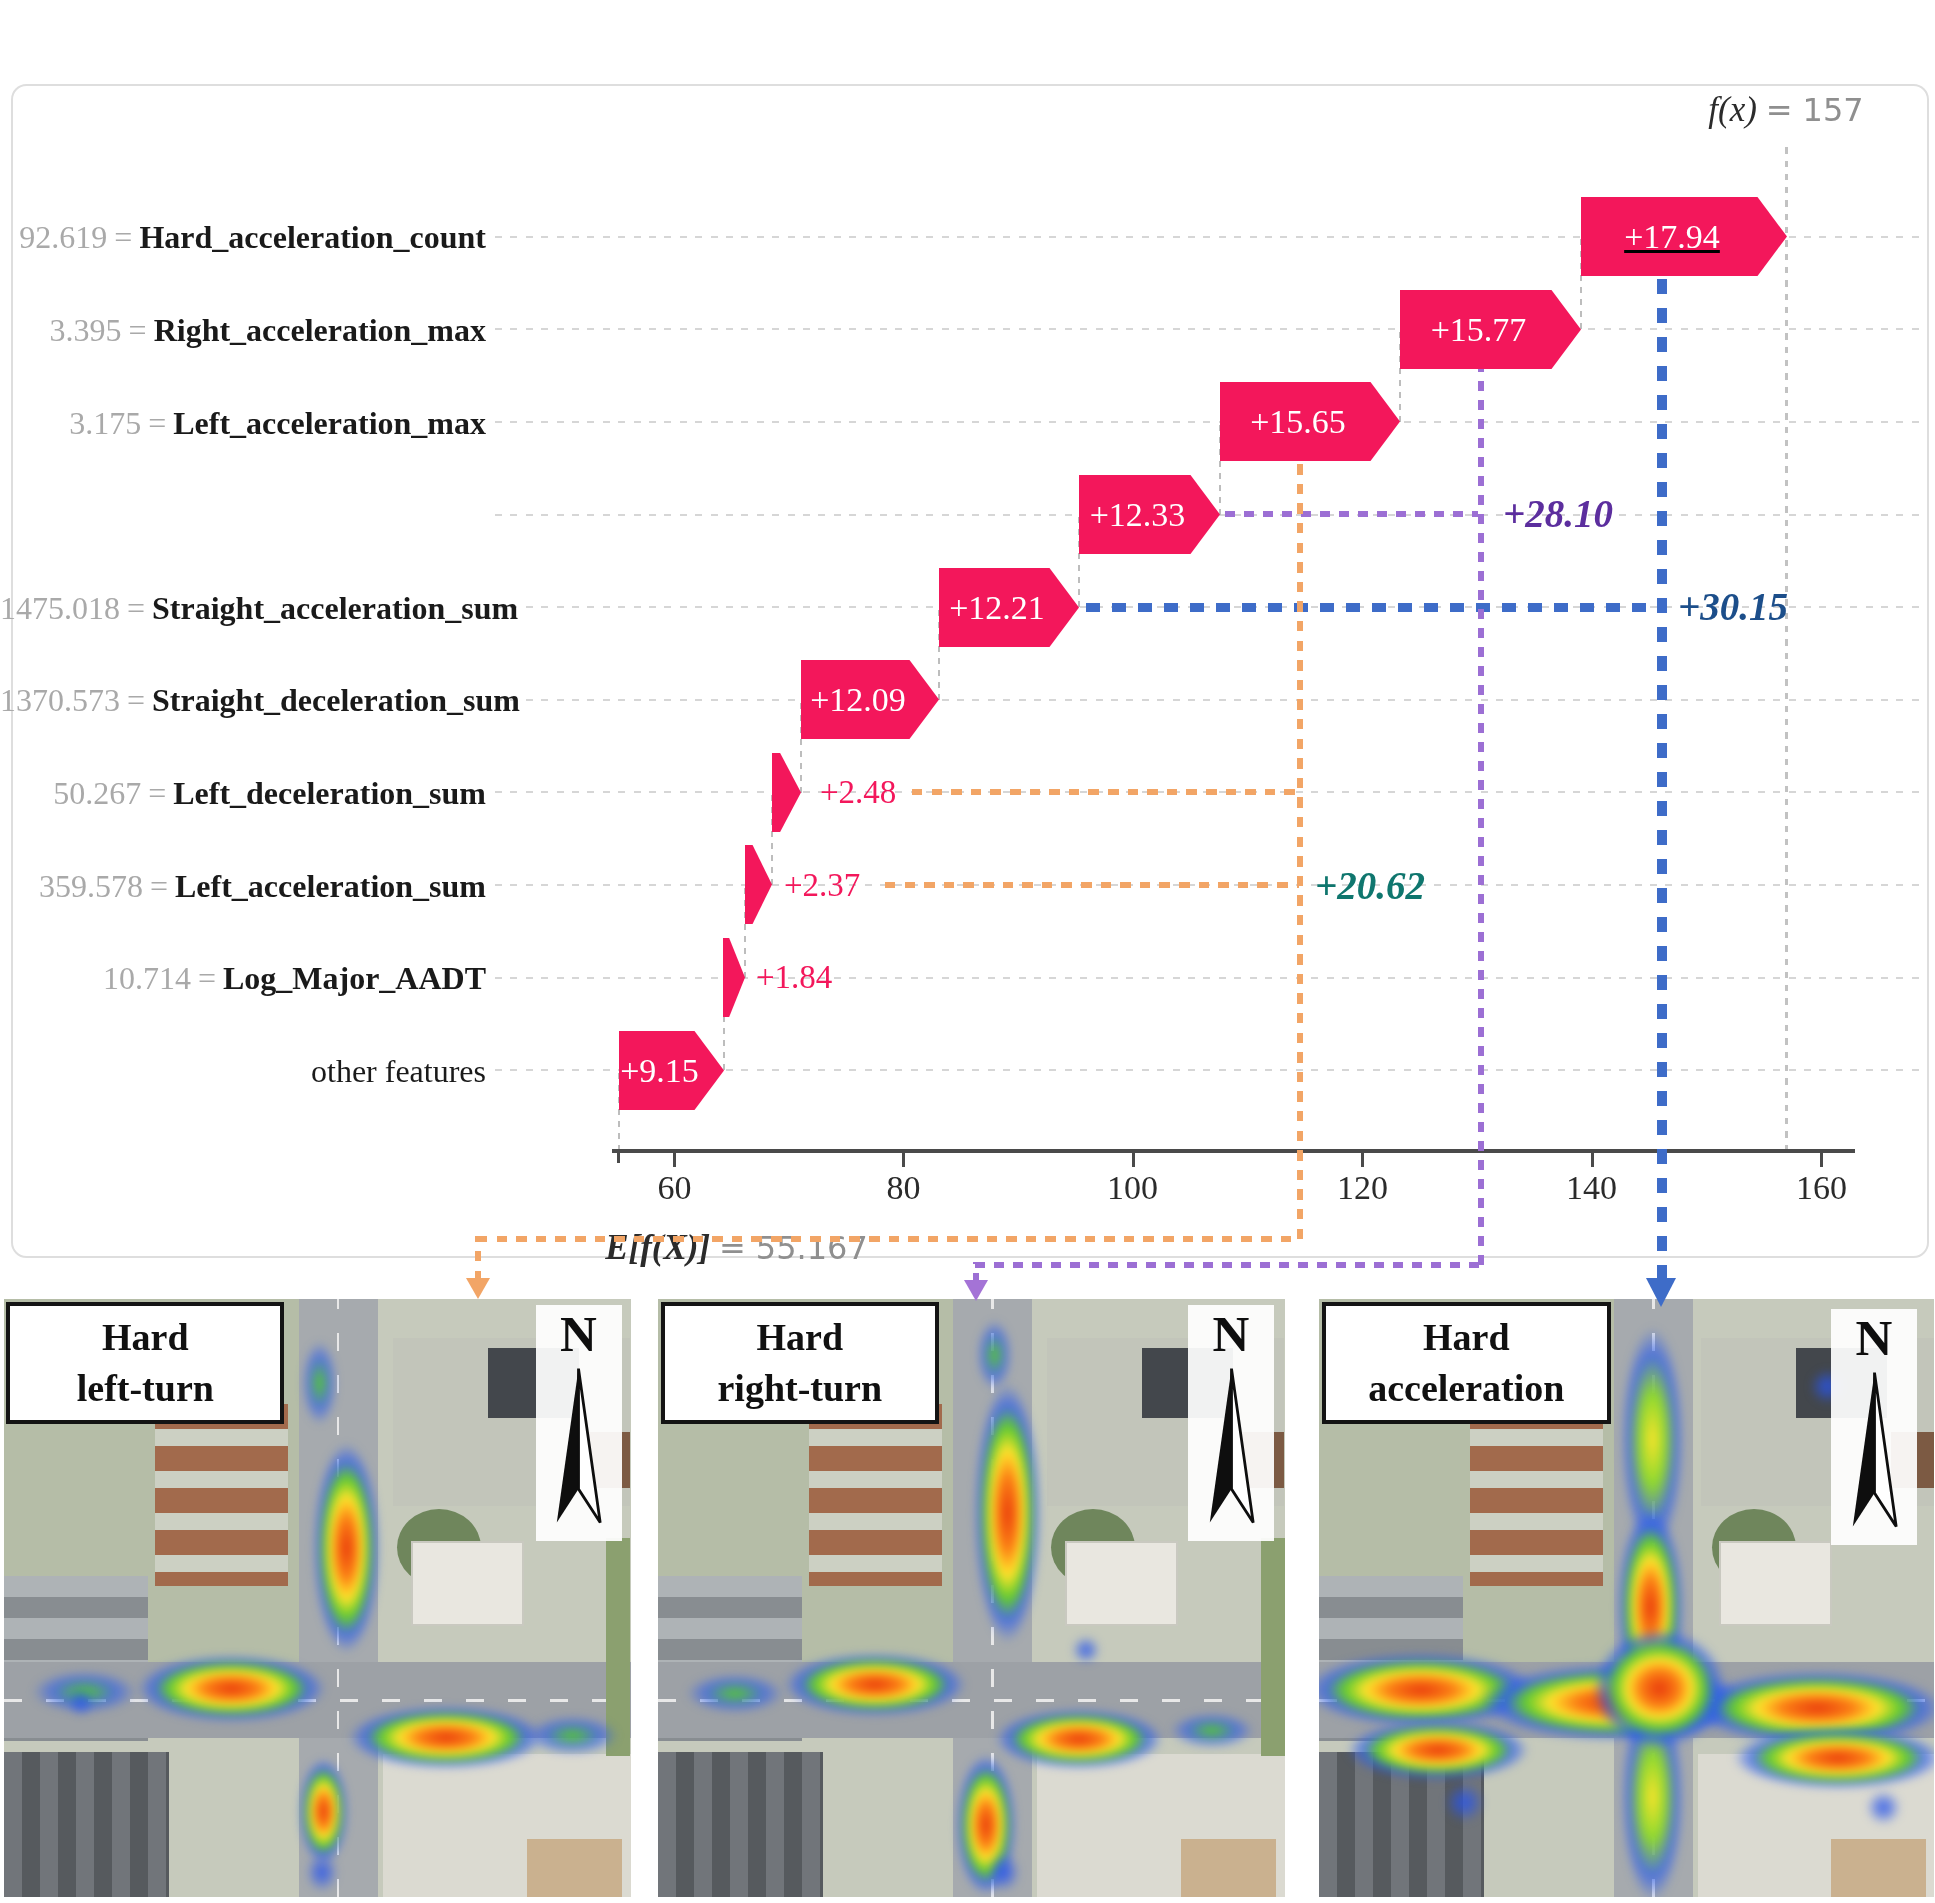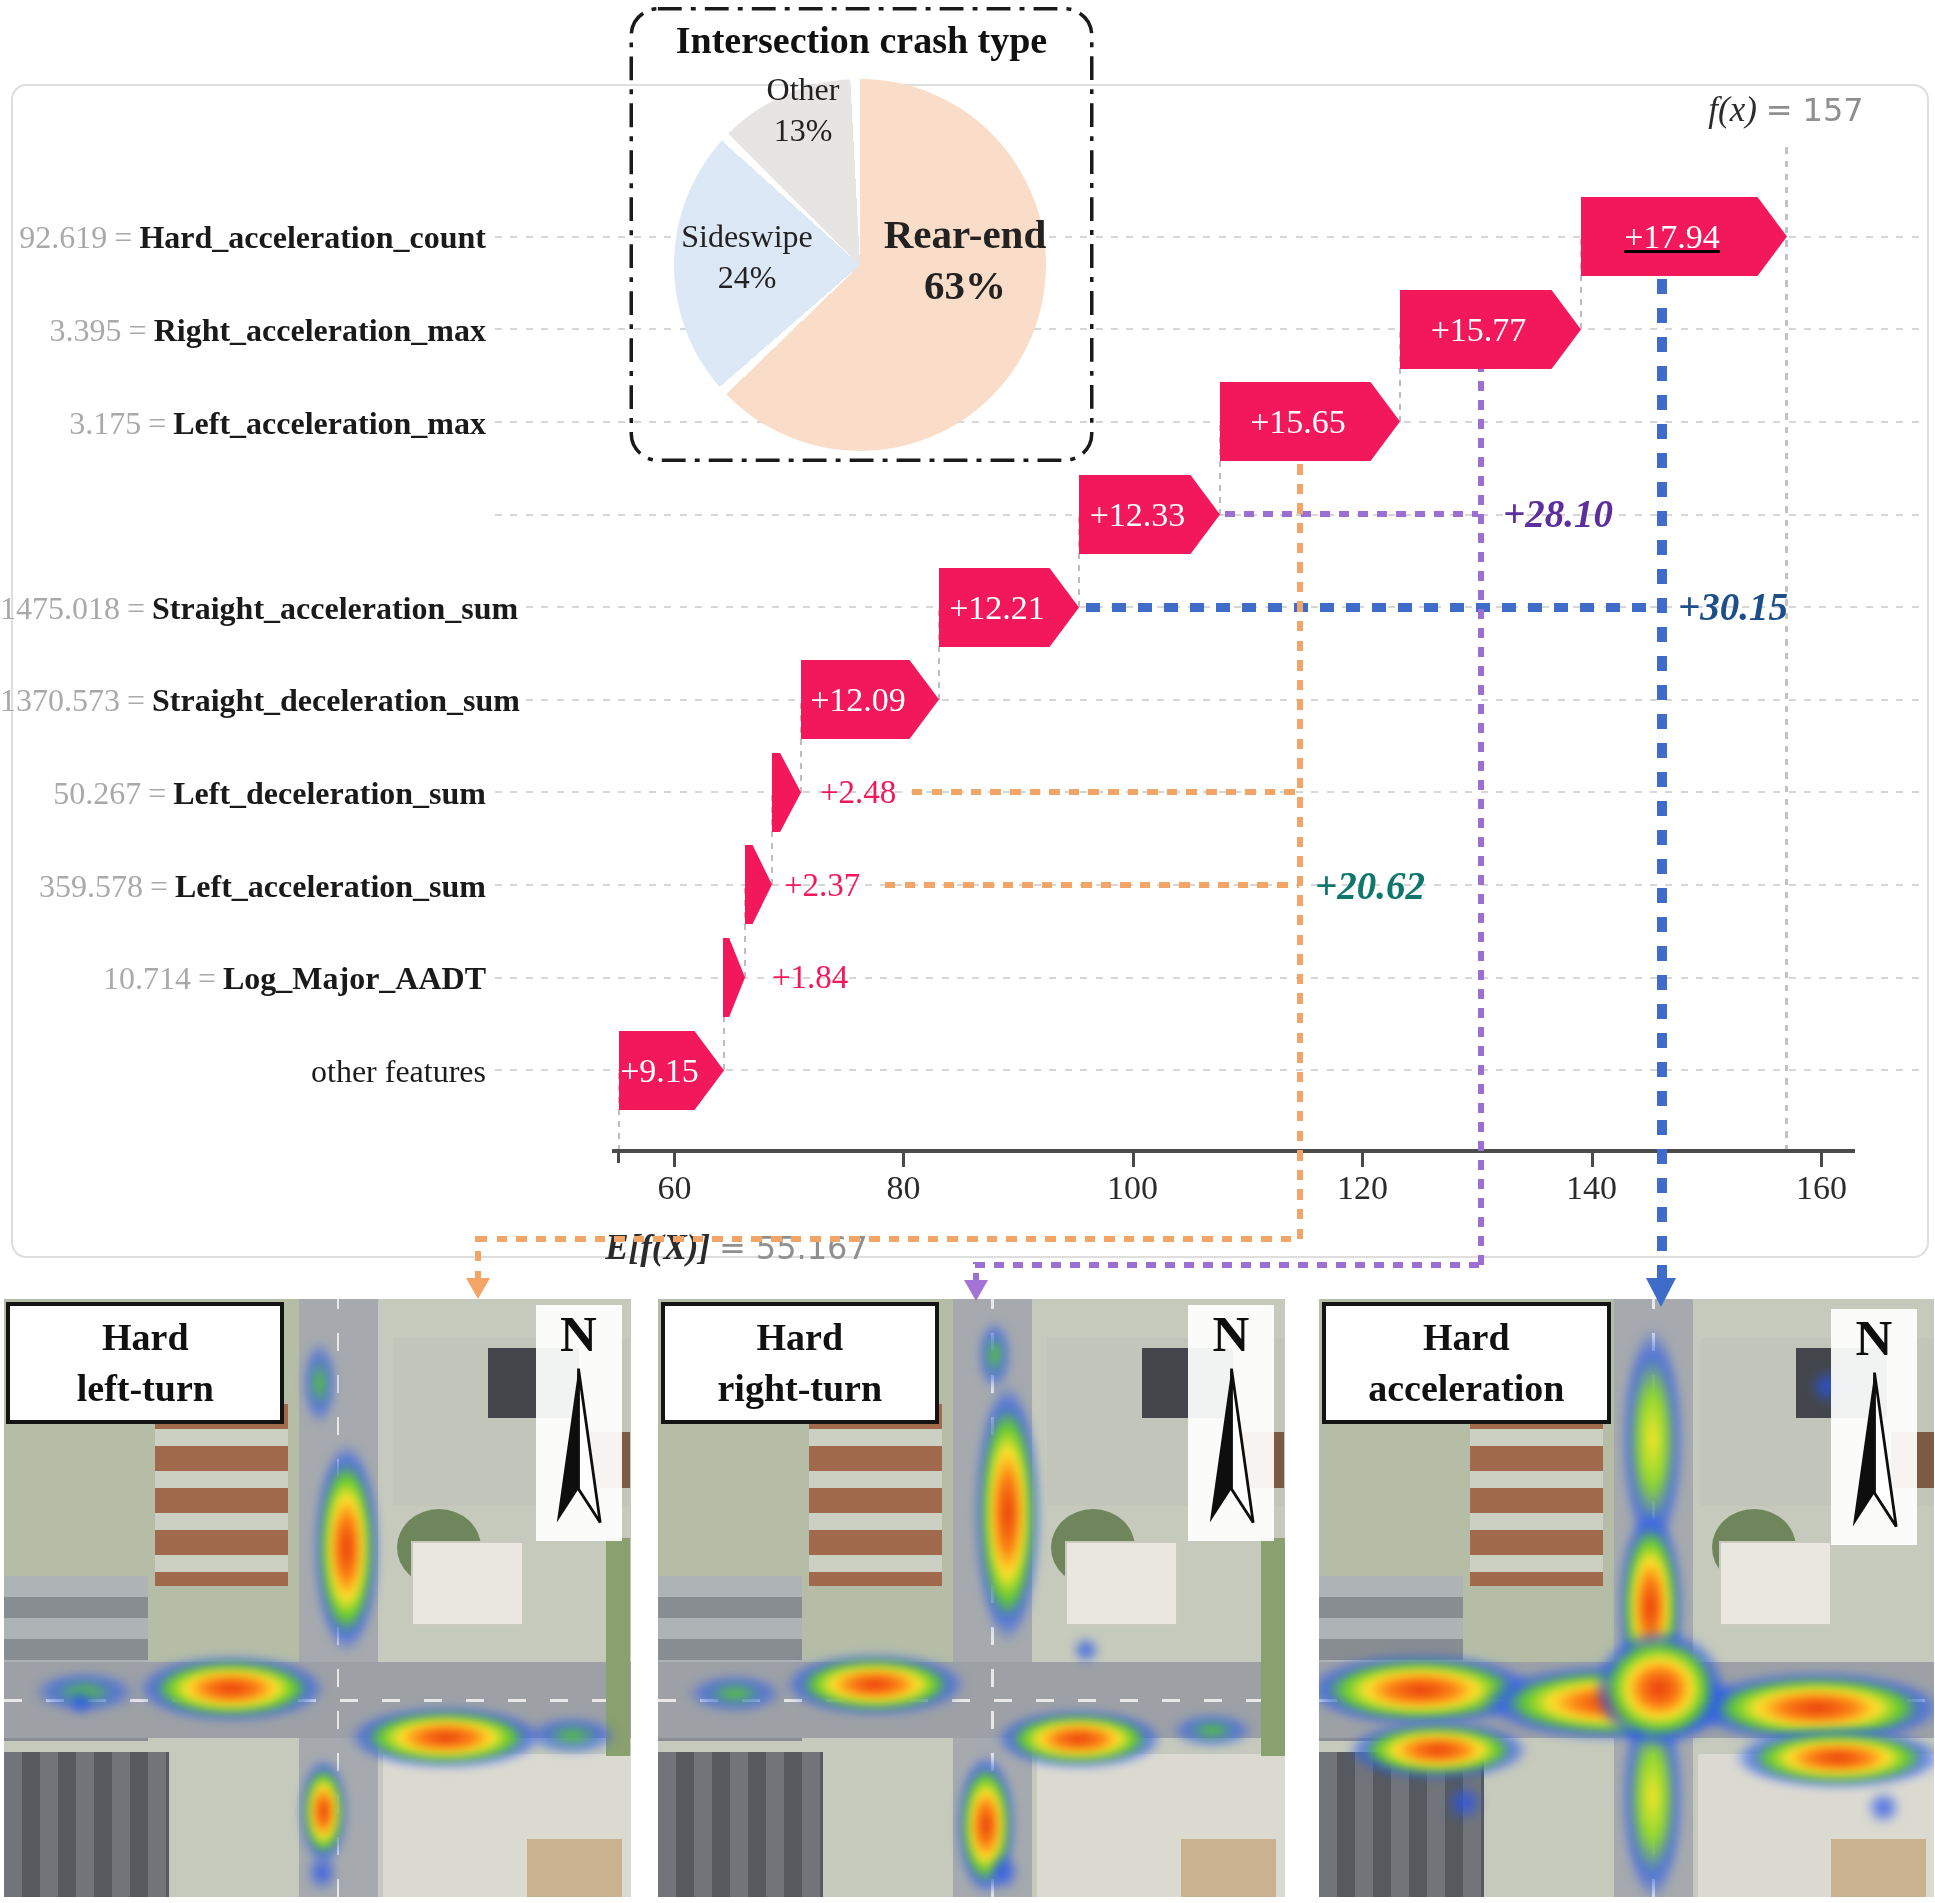--- a/index.html
+++ b/index.html
@@ -123,21 +123,21 @@
     </div>
   <div class="a bar tiny" style="left:772px;top:753px;width:29px;"></div>
   <div class="a bar tiny" style="left:745px;top:845px;width:27px;"></div>
   <div class="a bar tiny" style="left:723px;top:938px;width:22px;"></div>
   <div class="a bar" style="left:619px;top:1031px;width:105px;">
       <span>+9.15</span>
     </div>
 
   <div class="a shap-out" style="left:812px;top:769px;margin-left:8px;">+2.48</div>
   <div class="a shap-out" style="left:784px;top:862px;">+2.37</div>
-  <div class="a shap-out" style="left:772px;top:954px;">+1.84</div>
+  <div class="a shap-out" style="left:756px;top:954px;">+1.84</div>
 
   <div class="a blue-h" style="left:1086px;top:603px;width:570px;"></div>
   <div class="a ann" style="left:1678px;top:584px;color:#1c4e8a;text-align:center;">+30.15</div>
   <div class="a blue-v" style="left:1657px;top:277px;height:1003px;"></div>
   <div class="a arrowhead" style="left:1646px;top:1278px;border-left:15.4px solid transparent;border-right:15.4px solid transparent;border-top:29.5px solid #3e6cc8;"></div>
 
   <div class="a purple-h" style="left:1225px;top:511px;width:253px;"></div>
   <div class="a ann" style="left:1503px;top:491px;color:#5c2e9e;">+28.10</div>
   <div class="a purple-v" style="left:1478px;top:368px;height:897px;"></div>
   <div class="a purple-h" style="left:975px;top:1262px;width:504px;"></div>
@@ -165,39 +165,20 @@
   <div class="a ticklabel" style="left:1073px;">100</div>
   <div class="a ticklabel" style="left:1303px;">120</div>
   <div class="a ticklabel" style="left:1532px;">140</div>
   <div class="a ticklabel" style="left:1762px;">160</div>
 
   <div class="a fx-label" style="left:575px;top:1228px;width:323px;text-align:center;">
     <span style="font-weight:bold;">E[f(X)]</span>
     <span class="eq">= 55.167</span>
   </div>
 
-  <div class="a pie-box">
-    <svg class="a" style="left:0;top:0;" width="467" height="457" viewBox="0 0 665 652">
-      <rect x="4" y="4" width="657" height="644" rx="38" fill="none" stroke="#1a1a1a" stroke-width="5" stroke-dasharray="34 13 7 13"></rect>
-    </svg>
-    <div class="a pie-title">Intersection crash type</div>
-    <div class="a pie"></div>
-    <div class="a pie-lab big" style="left:232px;top:203px;width:210px;">
-      <div>Rear-end</div>
-      <div>63%</div>
-    </div>
-    <div class="a pie-lab" style="left:28px;top:210px;width:182px;">
-      <div>Sideswipe</div>
-      <div>24%</div>
-    </div>
-    <div class="a pie-lab" style="left:105px;top:63px;width:140px;">
-      <div>Other</div>
-      <div>13%</div>
-    </div>
-  </div>
 
   <div class="a map" style="left:3.5px;width:627px;">
     <div class="aerial">
       <div class="a" style="left:0;top:0;width:309px;height:365px;background:#b5bda7;"></div>
       <div class="tree" style="left:175px;top:14px;width:70px;height:70px;"></div>
       <div class="tree" style="left:393px;top:210px;width:84px;height:77px;"></div>
       <div class="tree" style="left:435px;top:63px;width:63px;height:63px;"></div>
       <div class="a" style="left:389px;top:39px;width:237px;height:168px;background:#c2c5ba;"></div>
       <div class="a" style="left:484px;top:49px;width:91px;height:70px;background:#43474c;"></div>
       <div class="a" style="left:582px;top:133px;width:44px;height:56px;background:#7c5a43;"></div>

